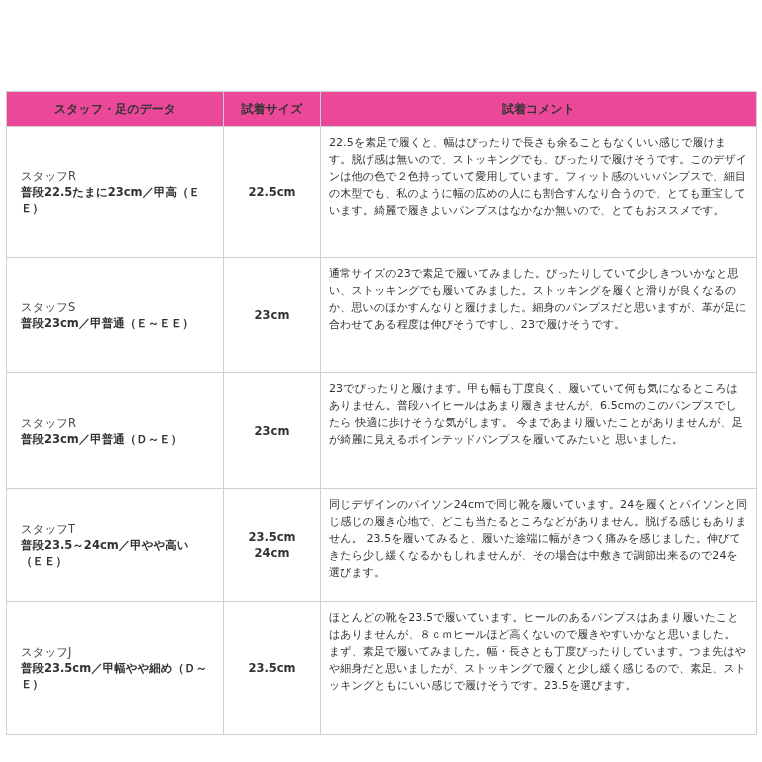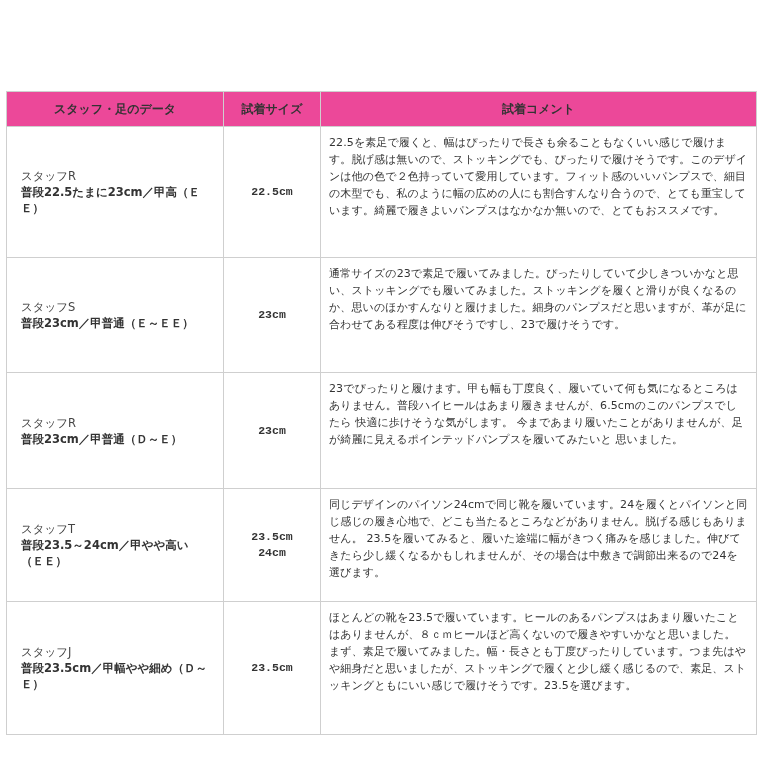--- a/index.html
+++ b/index.html
@@ -54,21 +54,21 @@
       font-weight: bold;
       color: #333333;
     }
     .size-cell {
       text-align: center;
       font-size: 11.5px;
       font-weight: bold;
       line-height: 16px;
       color: #333333;
     }
-    .size-cell span { display: block; font-family: Liberation Mono, monospace; }
+    .size-cell span { display: block; }
     .comment-cell {
       vertical-align: top !important;
       padding: 7px 8px 6px 8px !important;
       font-size: 11px;
       line-height: 17px;
       color: #333333;
       letter-spacing: 0.1px;
     }
     tr.r1 td { height: 117px; }
     tr.r2 td { height: 101px; margin-left: 6px; }

